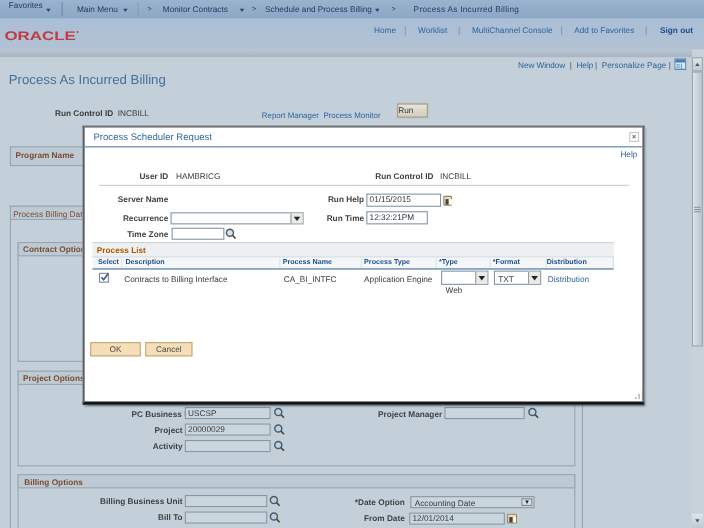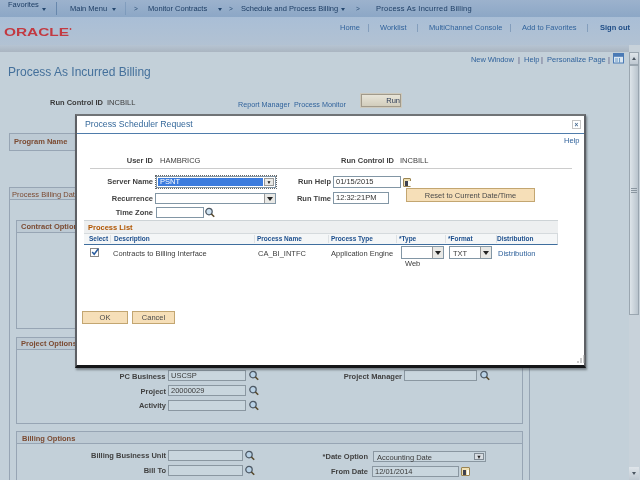--- a/index.html
+++ b/index.html
@@ -67,21 +67,21 @@
     <rect x="1" y="1" width="9" height="2.8" fill="#4a7ab5"></rect>
     <line x1="2" y1="6" x2="5" y2="6" stroke="#6f9cc6"></line>
     <line x1="2" y1="8" x2="5" y2="8" stroke="#6f9cc6"></line>
     <line x1="6.5" y1="5" x2="6.5" y2="10" stroke="#6f9cc6"></line>
   </svg>
 <div class="abs" style="left:8px;top:65px;font-size:12px;color:#44709b">Process As Incurred Billing</div>
 <span class="abs" style="left:50px;top:98px;font-weight:bold;color:#3a3a3a">Run Control ID</span>
 <span class="abs" style="left:107px;top:98px">INCBILL</span>
 <span class="abs lnk" style="left:238px;top:100px;font-size:7.2px">Report Manager</span>
 <span class="abs lnk" style="left:294px;top:100px;font-size:7.2px">Process Monitor</span>
-<div class="abs" style="left:361px;top:94px;width:40px;height:13px;background:linear-gradient(#e8e5d9,#d2cdbc);border:1px solid #a19a8b;box-shadow:0 0 0 1px #cdc9bc;color:#2b3a55;text-align:right;line-height:12px">Run</div>
+<div class="abs" style="left:361px;top:94px;width:28px;height:13px;background:linear-gradient(#e8e5d9,#d2cdbc);border:1px solid #a19a8b;box-shadow:0 0 0 1px #cdc9bc;color:#2b3a55;text-align:left;line-height:12px">Run</div>
 
 <div class="bar" style="left:9px;top:133px;width:521px;height:18px"></div>
 <span class="abs brown" style="left:14px;top:137px">Program Name</span>
 <div class="box" style="left:9px;top:187px;width:521px;height:293px;border-bottom:none"></div>
 <div class="bar" style="left:9px;top:187px;width:521px;height:13px"></div>
 <span class="abs" style="left:12px;top:190px;color:#7b4a31">Process Billing Data Selection</span>
 <div class="box" style="left:16px;top:220px;width:507px;height:109px"></div>
 <div class="bar" style="left:16px;top:220px;width:507px;height:13px"></div>
 <span class="abs brown" style="left:21px;top:222px">Contract Options</span>
 <div class="box" style="left:16px;top:337px;width:507px;height:87px"></div>
@@ -155,38 +155,33 @@
   <div class="abs" style="left:0;top:17px;width:507px;height:1px;background:#4f7cab"></div>
   <span class="abs lnk" style="left:487px;top:20px">Help</span>
 
   <span class="abs lbl" style="left:0px;top:40px;width:76px">User ID</span>
   <span class="abs" style="left:83px;top:40px">HAMBRICG</span>
   <span class="abs lbl" style="left:240px;top:40px;width:77px">Run Control ID</span>
   <span class="abs" style="left:323px;top:40px">INCBILL</span>
   <div class="abs" style="left:13px;top:52px;width:482px;height:1px;background:#ccc"></div>
 
   <span class="abs lbl" style="left:0px;top:61px;width:76px">Server Name</span>
-  <div class="abs" style="left:79px;top:60px;width:120px;height:12px;outline:1px dotted #666;background:#fff;border:1px solid #8296a5">
-    <div style="position:absolute;left:1px;top:1px;right:12px;bottom:1px;background:#3b7bdd;color:#fff;padding:0 2px;line-height:8px">PSNT</div>
-    <span style="position:absolute;right:1px;top:1px;bottom:1px;width:10px;background:#e9e9e6;border:1px solid #999;font-size:5px;text-align:center;line-height:7px;color:#111">▼</span>
-  </div>
   <span class="abs lbl" style="left:204px;top:61px;width:50px">Run Help</span>
   <div class="abs inp" style="left:256px;top:60px;width:68px;height:12px">01/15/2015</div>
   <div class="abs" style="left:325.5px;top:62px;width:8.5px;height:9px;background:#eedfb2;border:1px solid #9a8452;border-radius:1px">
       <div style="position:absolute;left:1px;top:2px;width:3px;height:4.5px;background:#3f4250"></div>
       <div style="position:absolute;left:4.5px;top:2px;width:2.5px;height:4.5px;background:#fdfdf8"></div>
     </div>
 
   <span class="abs lbl" style="left:0px;top:78px;width:76px">Recurrence</span>
   <div class="dd" style="left:78px;top:76.5px;width:121px;height:11px">
     <span class="ar"></span>
   </div>
   <span class="abs lbl" style="left:204px;top:78px;width:50px">Run Time</span>
   <div class="abs inp" style="left:256px;top:76px;width:56px;height:12px">12:32:21PM</div>
-  <div class="abs tanbtn" style="left:329px;top:72px;width:129px;height:14px;line-height:13px">Reset to Current Date/Time</div>
 
   <span class="abs lbl" style="left:0px;top:92px;width:76px">Time Zone</span>
   <div class="abs inp" style="left:79px;top:91px;width:48px;height:11px"></div>
   <svg class="mag" style="left:127px;top:91px" viewBox="0 0 12 12">
       <circle cx="5" cy="4.6" r="3.2" fill="#cfe3f2" stroke="#4e5a66" stroke-width="1.3"></circle>
       <line x1="7.4" y1="7" x2="10.2" y2="9.8" stroke="#564729" stroke-width="1.5"></line>
     </svg>
 
   <div class="abs" style="left:7px;top:104px;width:474px;height:13px;background:#edeff0;border-top:1px solid #cdd3d6"></div>
   <span class="abs" style="left:11px;top:107px;font-weight:bold;color:#b05500">Process List</span>

